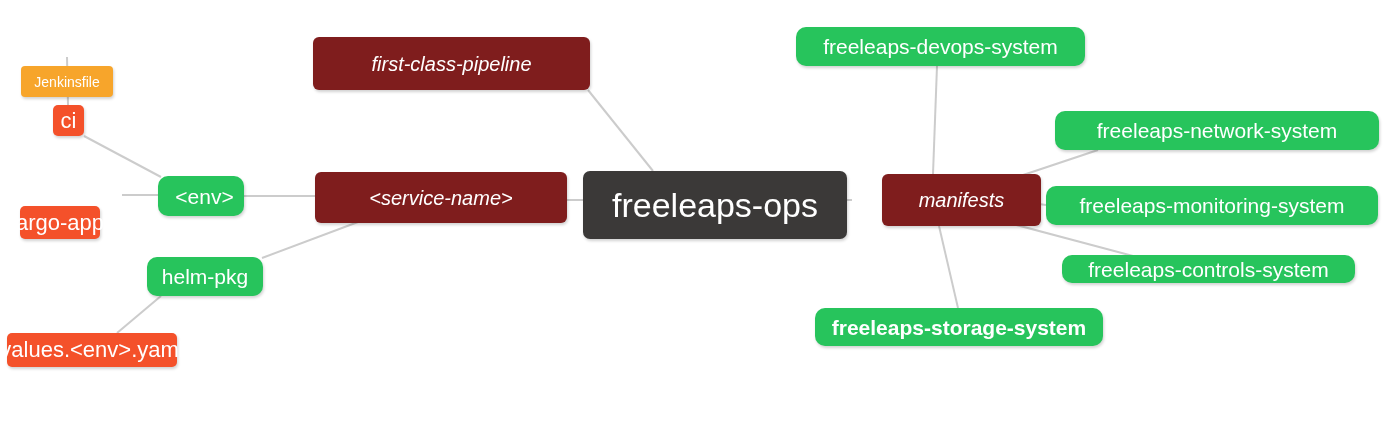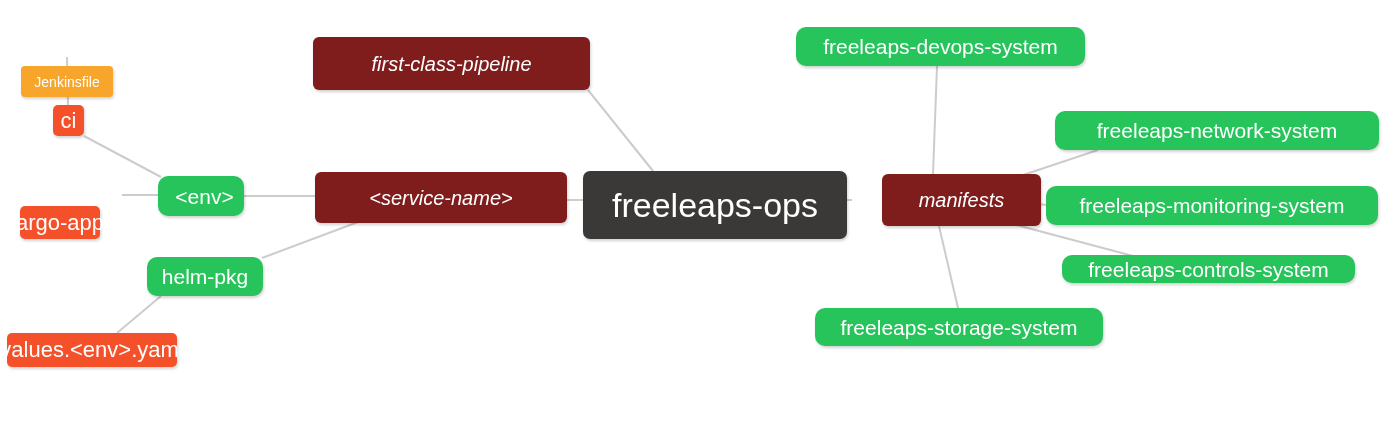--- a/index.html
+++ b/index.html
@@ -51,21 +51,21 @@
   .n-helm-pkg               { left: 147px;  top: 257px; width: 116px; height: 39px; }
   .n-values-env-yaml        { left: 7px;    top: 333px; width: 170px; height: 34px; }
   .n-first-class-pipeline   { left: 313px;  top: 37px;  width: 277px; height: 53px; }
   .n-service-name           { left: 315px;  top: 172px; width: 252px; height: 51px; }
   .n-freeleaps-ops          { left: 583px;  top: 171px; width: 264px; height: 68px; }
   .n-manifests              { left: 852px;  top: 174px; width: 159px; height: 52px; margin-left: 30px; }
   .n-devops-system          { left: 796px;  top: 27px;  width: 289px; height: 39px; }
   .n-network-system         { left: 1055px; top: 111px; width: 324px; height: 39px; }
   .n-monitoring-system      { left: 1046px; top: 186px; width: 332px; height: 39px; }
   .n-controls-system        { left: 1062px; top: 255px; width: 293px; height: 28px; }
-  .n-storage-system         { left: 815px;  top: 308px; width: 288px; height: 38px; }
+  .n-storage-system         { left: 815px;  top: 308px; width: 288px; height: 38px; font-weight: bold; }
 </style>
 </head>
 <body>
 
 <div class="canvas">
 
   <svg class="edges" viewBox="0 0 1390 421" xmlns="http://www.w3.org/2000/svg">
     <line x1="67" y1="57" x2="68" y2="105"></line>
     <line x1="84" y1="136" x2="161" y2="177"></line>
     <line x1="122" y1="195" x2="158" y2="195"></line>

